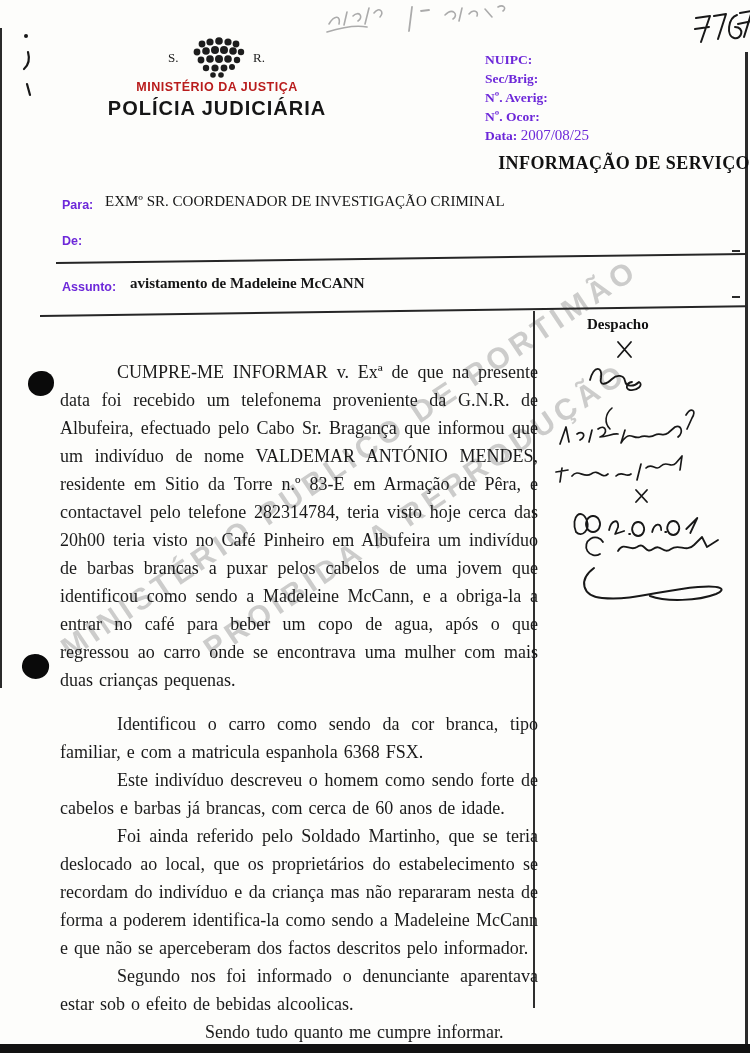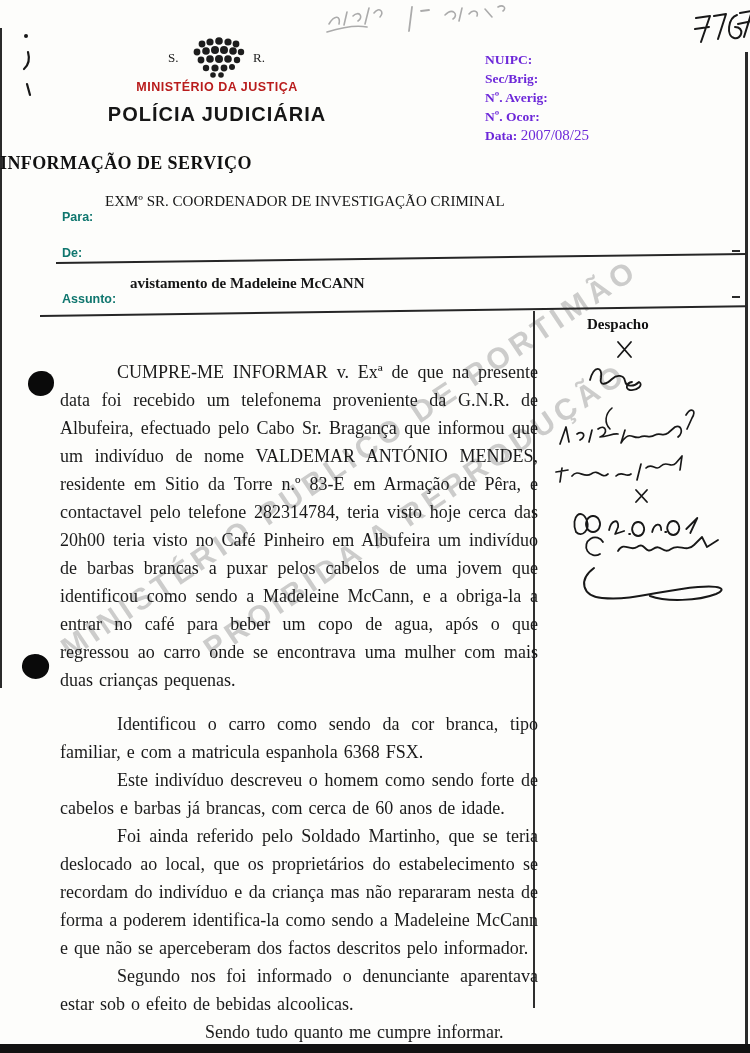--- a/index.html
+++ b/index.html
@@ -6,22 +6,22 @@
   .page{position:relative;width:750px;height:1053px;background:#fdfdfb;overflow:hidden;
         font-family:"Liberation Serif",serif;color:#1b1b1b;}
   .abs{position:absolute;}
   
   .sr{font-size:13px;color:#222;}
   .ministry{font-family:"Liberation Sans",sans-serif;font-weight:bold;font-size:12.5px;letter-spacing:.5px;color:#b91c1c;}
   .agency{font-family:"Liberation Sans",sans-serif;font-weight:bold;font-size:20px;letter-spacing:1px;color:#161616;}
   .dept{font-family:"Liberation Sans",sans-serif;font-weight:bold;font-size:9.6px;letter-spacing:.2px;color:#1e1e1e;}
   .hfield{font-size:13.5px;font-weight:bold;color:#6d28d9;line-height:19px;white-space:nowrap;}
   .hfield .val{font-weight:normal;font-size:15px;}
-  .doc-title{font-size:18px;font-weight:bold;letter-spacing:.4px;text-align:left;width:100%;color:#111;}
-  .mlabel{font-family:"Liberation Sans",sans-serif;font-weight:bold;font-size:12.5px;color:#0f766e;margin-top:12px;}
+  .doc-title{font-size:18px;font-weight:bold;letter-spacing:.4px;text-align:right;width:100%;color:#111;}
+  .mlabel{font-family:"Liberation Sans",sans-serif;font-weight:bold;font-size:12.5px;color:#6d28d9;}
   .mval{font-size:15px;color:#151515;white-space:nowrap;}
   .mval.bold{font-weight:bold;font-size:15px;}
   .rule{background:#262626;height:1.6px;transform-origin:left center;}
   .vline{background:#2e2e2e;width:1.6px;}
   .despacho-label{font-size:15px;font-weight:bold;color:#111;}
   
   .bodycol{width:478px;text-align:justify;font-size:18px;line-height:28px;word-spacing:1.5px;color:#1a1a1a;}
   .bodycol p{margin:0;text-indent:57px;}
   .bodycol p.gap{margin-top:16px;}
   .bodycol p.closing{text-indent:145px;text-align:left;}
@@ -98,21 +98,21 @@
         <circle cx="34" cy="32" r="3.4"></circle>
         <circle cx="42" cy="31" r="3"></circle>
       <circle cx="23" cy="39" r="2.8"></circle>
         <circle cx="31" cy="39" r="2.8"></circle>
     </g>
   </svg>
 
   <div class="abs sr" style="left:168px;top:50px;">S.</div>
   <div class="abs sr" style="left:253px;top:50px;">R.</div>
   <div class="abs ministry" style="left:62px;top:80px;width:310px;text-align:center;">MINISTÉRIO DA JUSTIÇA</div>
-  <div class="abs agency" style="left:62px;top:103px;width:310px;text-align:center;">POLÍCIA JUDICIÁRIA</div>
+  <div class="abs agency" style="left:62px;top:97px;width:310px;text-align:center;">POLÍCIA JUDICIÁRIA</div>
 
   <div class="abs" style="left:485px;top:50px;">
     <div class="hfield"><span>NUIPC:</span> <span class="val"></span></div>
     <div class="hfield"><span>Sec/Brig:</span> <span class="val"></span></div>
     <div class="hfield"><span>Nº. Averig:</span> <span class="val"></span></div>
     <div class="hfield"><span>Nº. Ocor:</span> <span class="val"></span></div>
     <div class="hfield"><span>Data:</span> <span class="val">2007/08/25</span></div>
   </div>
 
   <div class="abs doc-title" style="left:0;top:153px;">INFORMAÇÃO DE SERVIÇO</div>

